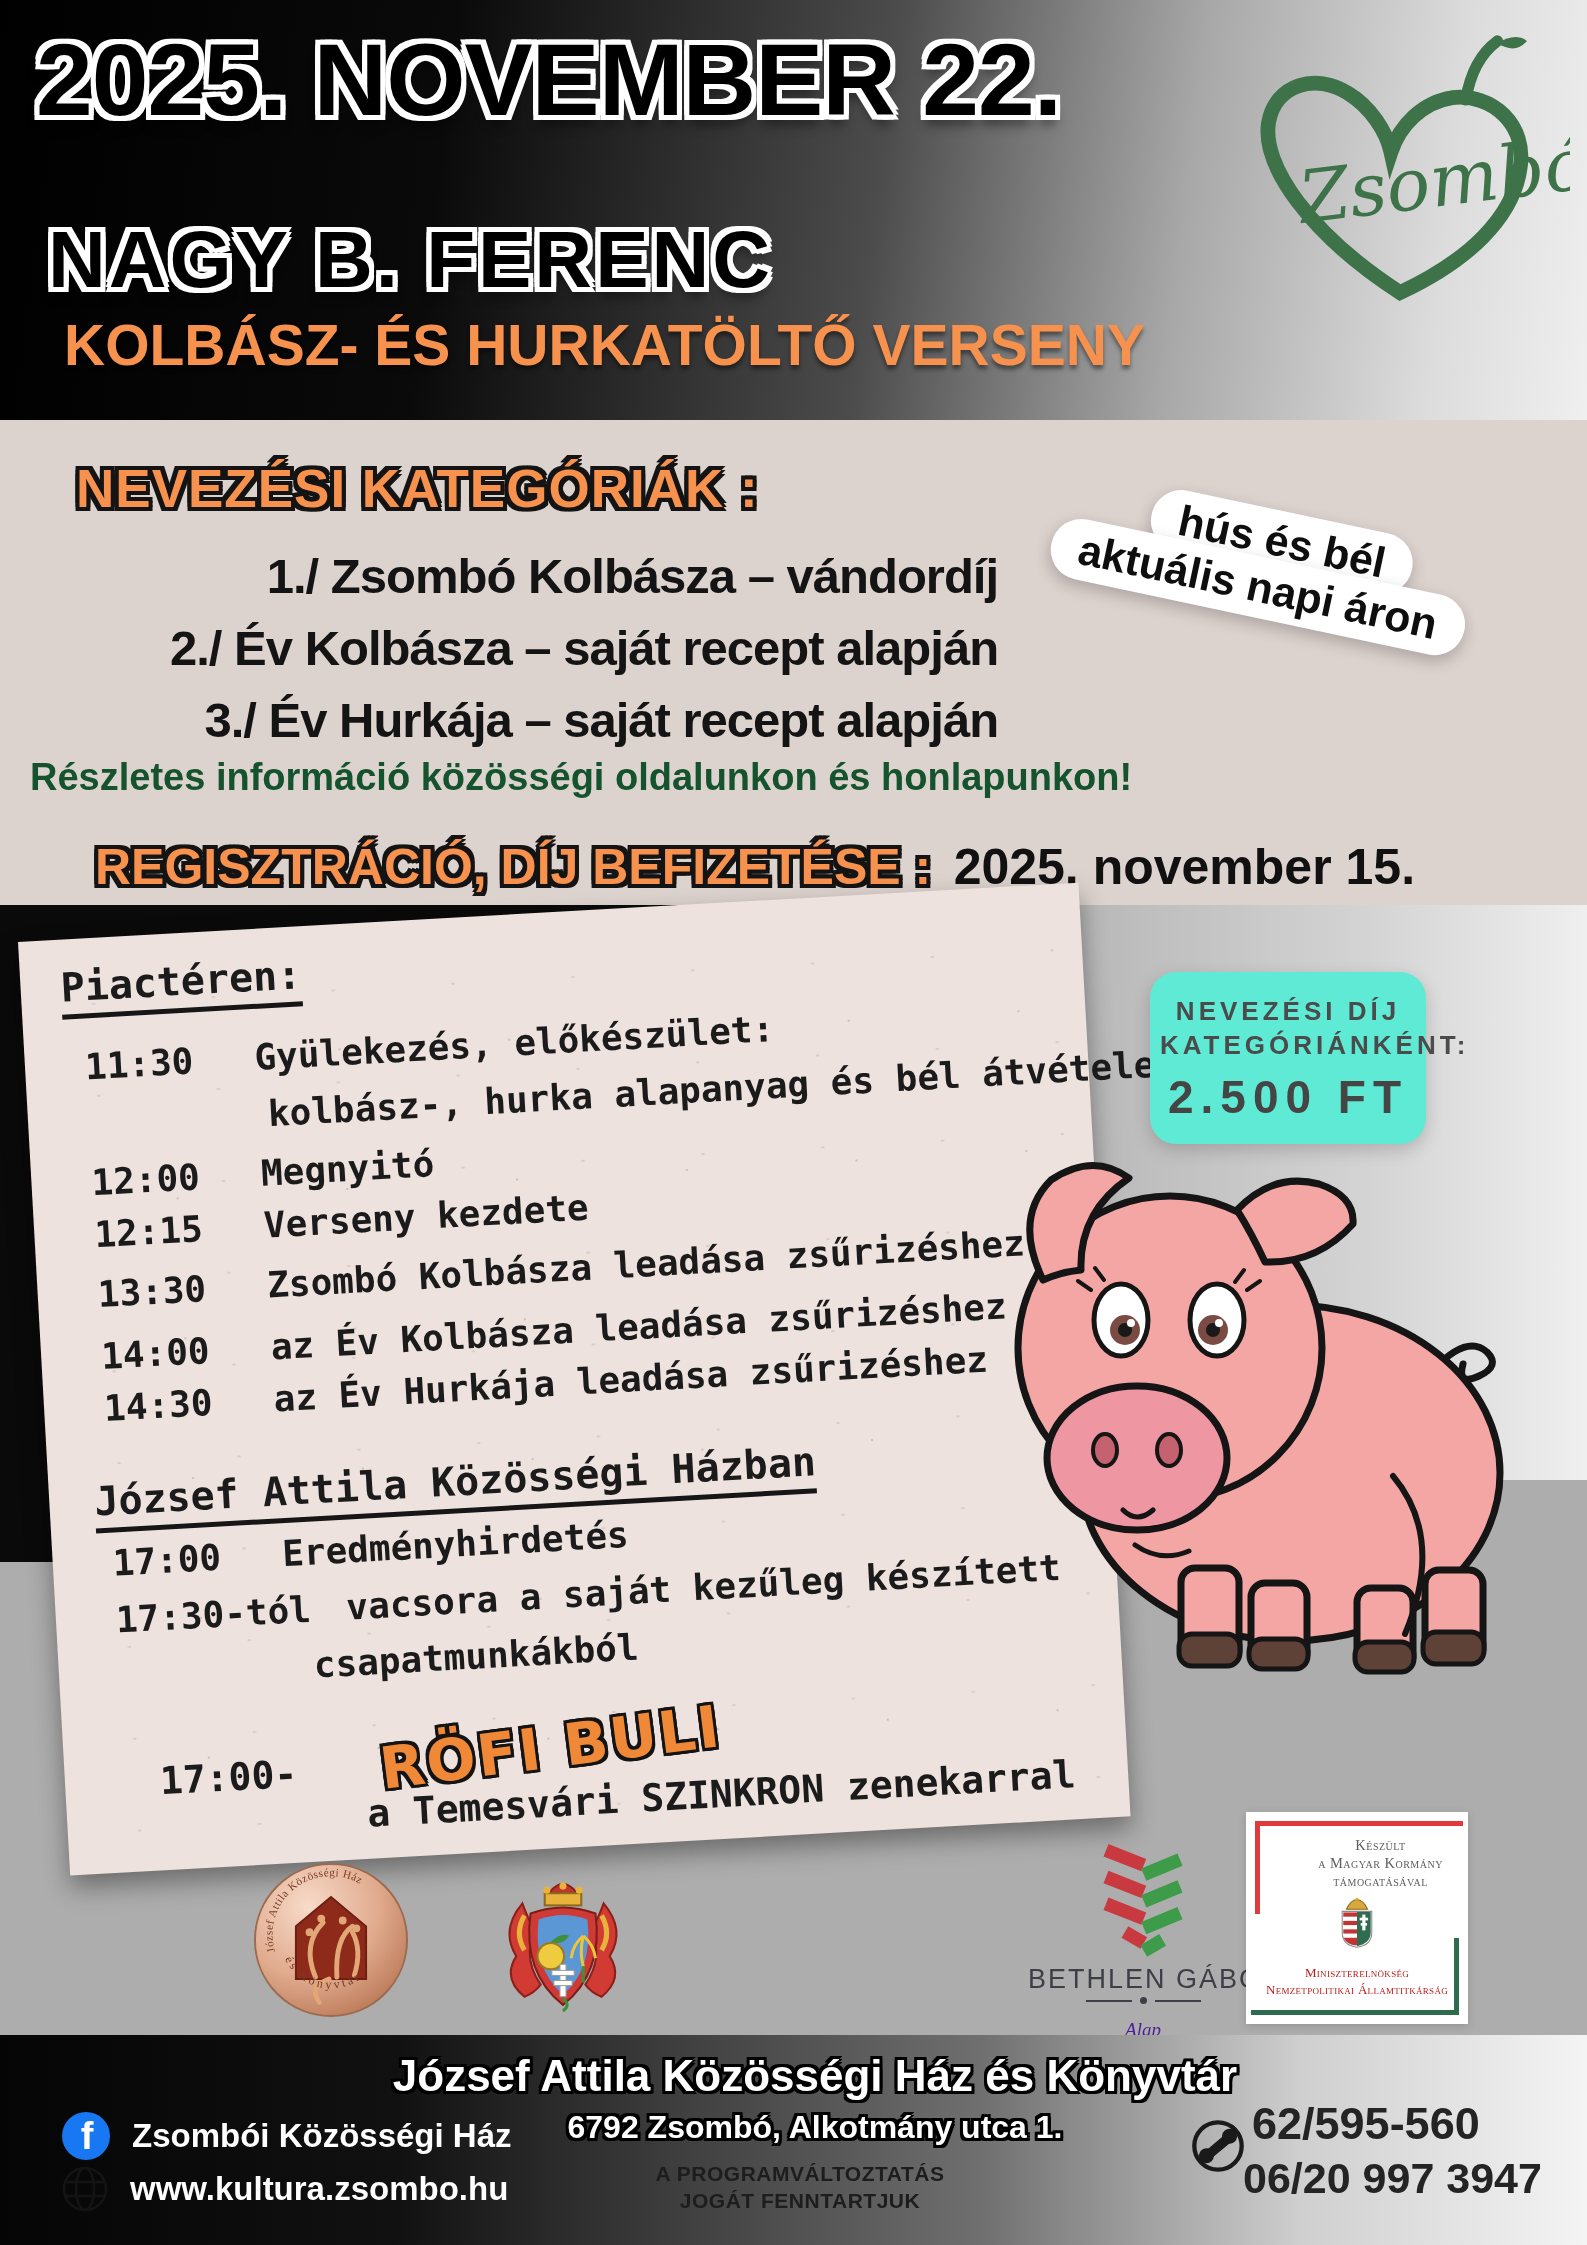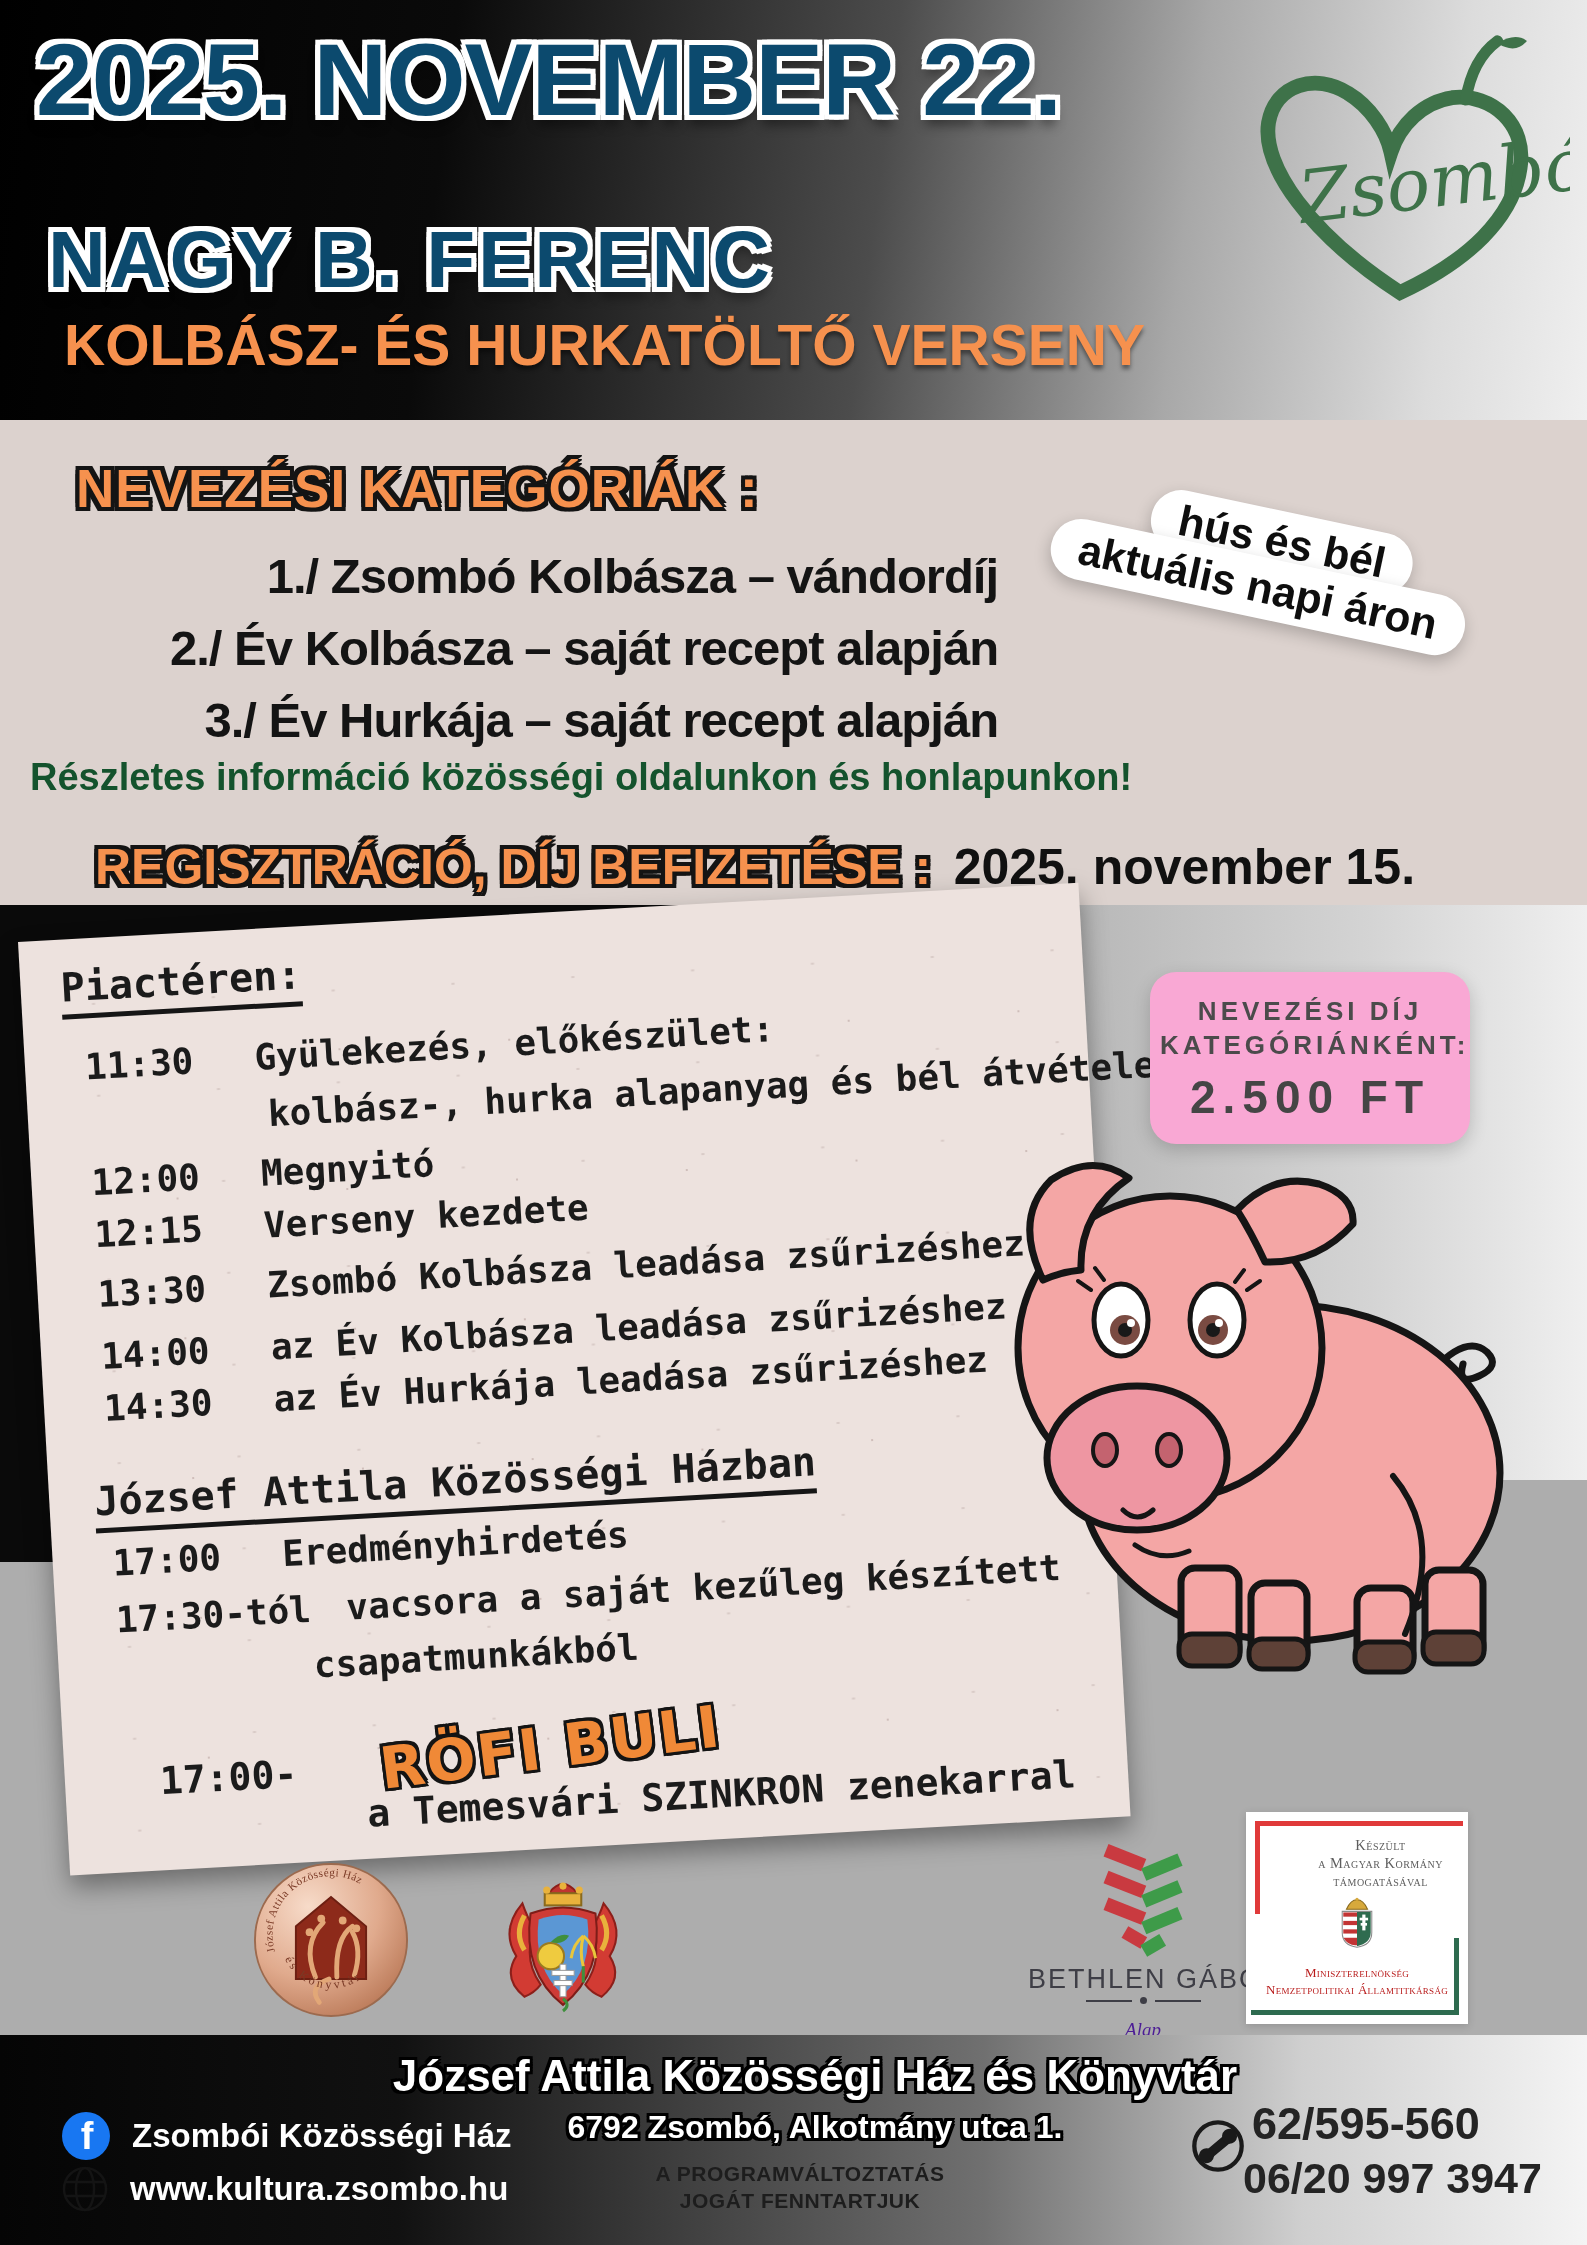--- a/index.html
+++ b/index.html
@@ -10,21 +10,21 @@
   .band-hero{position:absolute;left:0;top:0;width:1587px;height:420px;
     background:linear-gradient(97deg,#000 0%,#0a0a0a 28%,#4c4c4c 55%,#a8a8a8 74%,#dcdcdc 90%,#efefef 100%);}
   .band-beige{position:absolute;left:0;top:420px;width:1587px;height:487px;background:#DCD2CE;}
   .wedge-black{position:absolute;left:0;top:905px;width:1048px;height:657px;background:#0a0a0a;}
   .panel-right{position:absolute;left:1048px;top:905px;width:539px;height:575px;
     background:linear-gradient(to right,#b5b5b5 0%,#d4d4d4 60%,#efefef 100%);}
   .footer-band{position:absolute;left:0;top:2035px;width:1587px;height:210px;z-index:8;
     background:linear-gradient(to right,#050505 0%,#111 25%,#707070 62%,#cfcfcf 82%,#f4f4f4 100%);}
 
   
-  .ow{color:#0c4a6e;
+  .ow{color:#000000;
     text-shadow:-5px -5px 0 #fff,0 -5px 0 #fff,5px -5px 0 #fff,-5px 0 0 #fff,5px 0 0 #fff,
       -5px 5px 0 #fff,0 5px 0 #fff,5px 5px 0 #fff,0 10px 12px rgba(0,0,0,.45);}
   .ob{color:#F6914E;
     text-shadow:-4px -4px 0 #141414,0 -4px 0 #141414,4px -4px 0 #141414,-4px 0 0 #141414,4px 0 0 #141414,
       -4px 4px 0 #141414,0 4px 0 #141414,4px 4px 0 #141414;}
   .wb{color:#fff;
     text-shadow:-3px -3px 0 #000,0 -3px 0 #000,3px -3px 0 #000,-3px 0 0 #000,3px 0 0 #000,
       -3px 3px 0 #000,0 3px 0 #000,3px 3px 0 #000;}
 
   
@@ -43,21 +43,21 @@
   .reg-label{font-size:50px;font-weight:800;letter-spacing:0;}
   .reg-value{font-size:50px;font-weight:800;color:#111;margin-left:18px;}
 
   .meat-badge{position:absolute;left:1052px;top:508px;transform:rotate(12deg);z-index:3;}
   .meat-badge .chip{display:block;width:max-content;background:#fff;border-radius:30px;
     padding:6px 28px;font-size:43px;font-weight:800;color:#0e0e0e;box-shadow:0 6px 16px rgba(0,0,0,.22);}
   .meat-badge .chip.l1{margin-left:92px;}
   .meat-badge .chip.l2{margin-top:-12px;}
 
   
-  .fee-badge{position:absolute;left:1150px;top:972px;width:320px;z-index:5;background:#f9a8d4;
+  .fee-badge{position:absolute;left:1150px;top:972px;width:276px;z-index:5;background:#5eead4;
     border-radius:26px;padding:22px 10px 20px;text-align:center;box-shadow:0 6px 18px rgba(0,0,0,.18);box-sizing:border-box;}
   .fee-badge .l{font-size:26px;font-weight:800;letter-spacing:4px;color:#4b4b4b;line-height:34px;}
   .fee-badge .amount{font-size:46px;font-weight:800;letter-spacing:7px;color:#454545;margin-top:8px;}
 
   
   .paper{position:absolute;left:18px;top:942px;width:1062px;height:935px;z-index:4;
     transform:rotate(-3.2deg);transform-origin:top left;background:#EDE2DE;
     background-image:radial-gradient(#d9cbc7 1.5px,transparent 1.8px),radial-gradient(#cfbeba 1px,transparent 1.3px);
     background-size:120px 92px,170px 140px;background-position:12px 20px,60px 55px;
     box-shadow:0 12px 26px rgba(0,0,0,.38);

